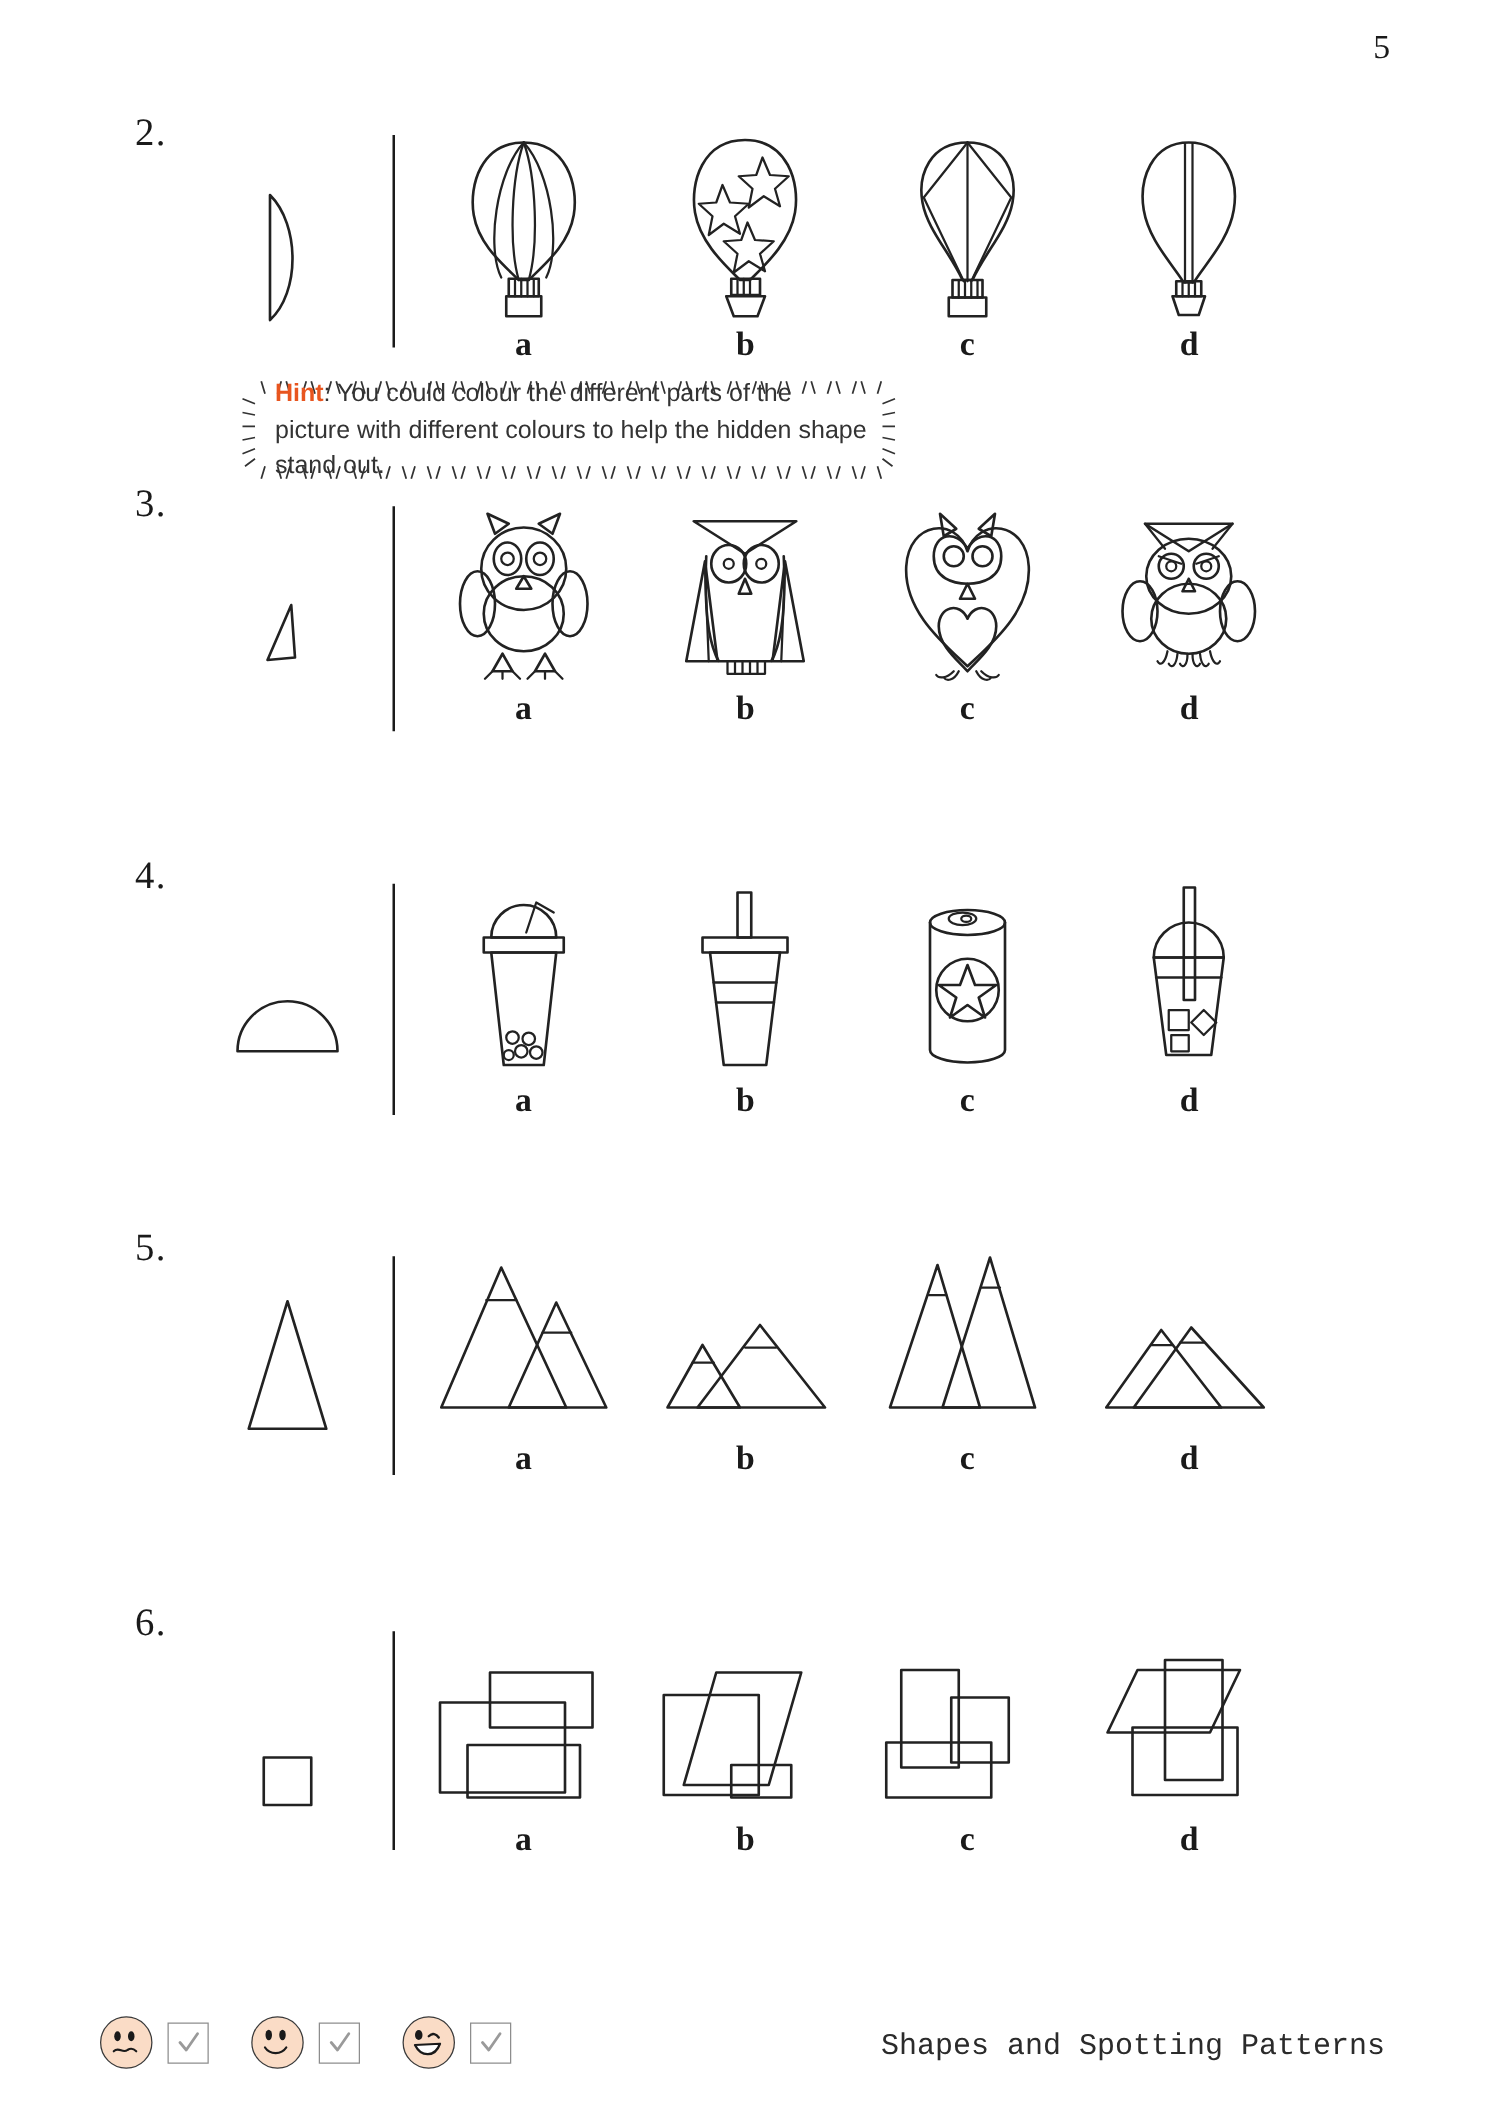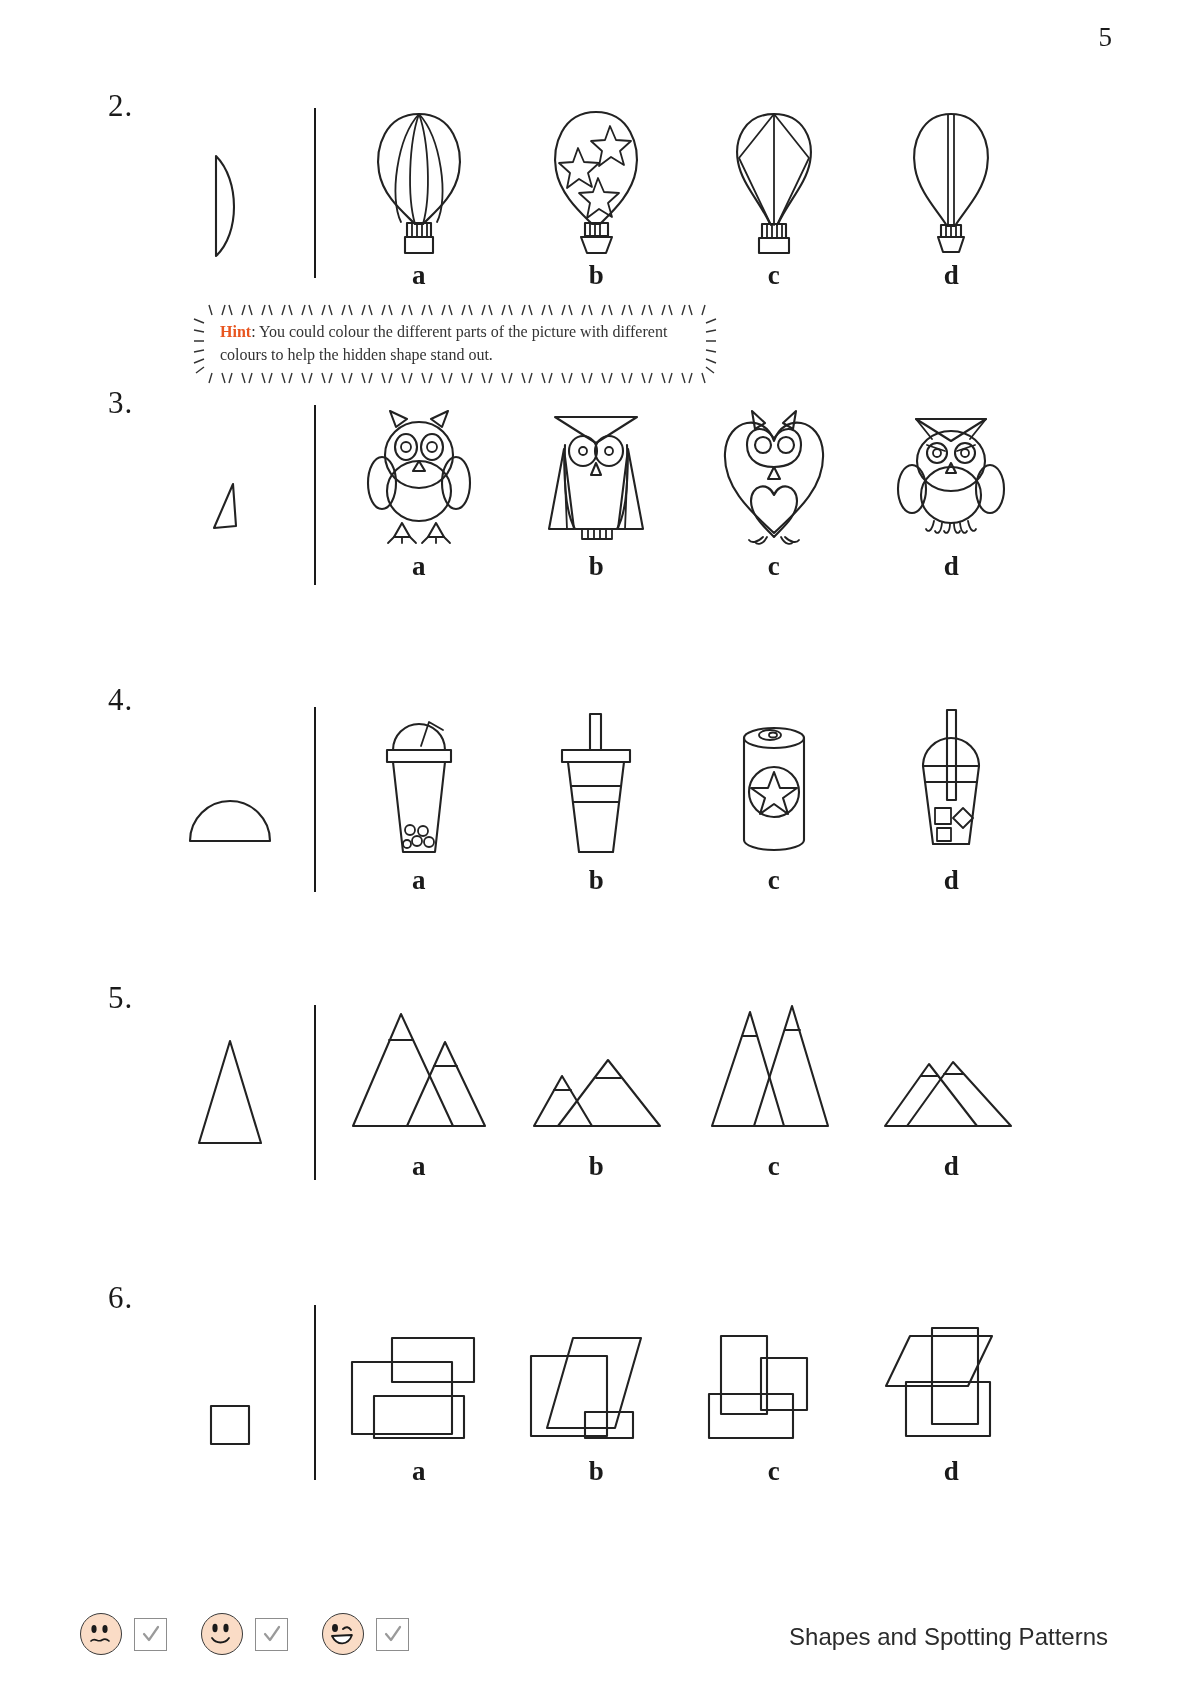--- a/index.html
+++ b/index.html
@@ -59,22 +59,22 @@
     position:absolute;
     left:190px; top:303px;
     width:530px; height:82px;
   }
   .hint-inner {
     position:absolute; inset:0;
     display:flex; align-items:center;
     padding:6px 22px 6px 30px;
   }
   .hint-text {
-    font-family:Liberation Serif, serif;
-    font-size:16px; line-height:1.42;
+    font-family:Liberation Sans, sans-serif;
+    font-size:20px; line-height:1.42;
     color:#333;
   }
   .hint-word {
     color:#e8551f; font-weight:bold;
   }
   .hint-frame { position:absolute; inset:0; }
 
   
   .footer { position:absolute; left:0; bottom:0; width:1200px; height:120px; }
   .faces { position:absolute; left:80px; bottom:42px; display:flex; align-items:center; gap:34px; }
@@ -84,21 +84,21 @@
     background:#fadcc6; border:1.6px solid #3a3a3a;
     position:relative;
   }
   .checkbox {
     width:33px; height:33px;
     border:1.8px solid #8d8d8d; background:#fff;
     display:flex; align-items:center; justify-content:center;
   }
   .footer-title {
     position:absolute; right:92px; bottom:46px;
-    font-family:Liberation Sans, sans-serif;
+    font-family:Liberation Mono, monospace;
     font-size:24px; color:#2b2b2b;
   }
 </style>
 </head>
 <body>
 
 <div class="page-number">5</div>
 
 <div class="question" style="top:88px;height:200px;">
   <div class="q-num">2.</div>

